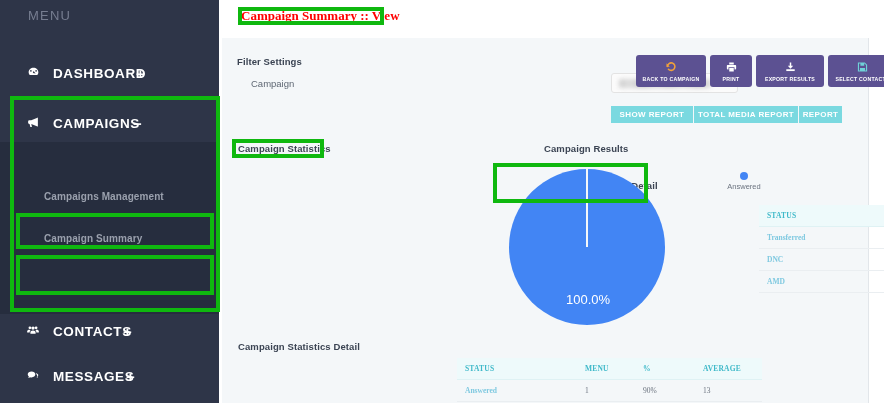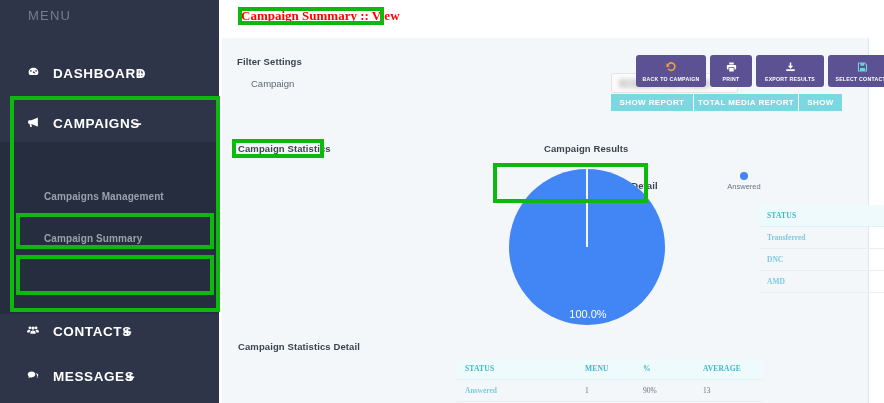--- a/index.html
+++ b/index.html
@@ -89,21 +89,21 @@
     filter: blur(2.2px); opacity: .85; border-radius: 2px;
   }
   #campaign-select .caret {
     position: absolute; right: 8px; top: 8px; width: 0; height: 0;
     border-left: 3.5px solid transparent; border-right: 3.5px solid transparent;
     border-top: 4px solid #9a9a9a;
   }
 
   
   .cyan-btn {
-    position: absolute; top: 94px; height: 17px; background: #7ad9e0;
+    position: absolute; top: 106px; height: 17px; background: #7ad9e0;
     color: #ffffff; font-size: 8px; font-weight: 700; letter-spacing: .4px;
     display: flex; align-items: center; justify-content: center;
     border: none; font-family: "Liberation Sans", sans-serif;
   }
   .cyan-sep { position: absolute; top: 106px; width: 1px; height: 17px; background: #f4f7f9; }
 
   
   .purple-btn {
     position: absolute; top: 55px; height: 32px; background: #5c5192;
     border-radius: 3px; color: #ffffff;
@@ -117,22 +117,22 @@
   
   #pie {
     position: absolute; left: 290px; top: 169px; width: 156px; height: 156px;
     border-radius: 50%; background: #4285f4;
   }
   #pie-slit {
     position: absolute; left: 367px; top: 169px; width: 1.5px; height: 78px;
     background: #f4f7f9;
   }
   #pie-pct {
-    position: absolute; left: 336px; top: 308px; width: 66px; text-align: center;
-    font-size: 11px; color: #ffffff; font-weight: 400;
+    position: absolute; left: 336px; top: 292px; width: 66px; text-align: center;
+    font-size: 13px; color: #ffffff; font-weight: 400;
   }
   #legend-dot {
     position: absolute; left: 521px; top: 172px; width: 8px; height: 8px;
     border-radius: 50%; background: #4285f4;
   }
   #legend-text {
     position: absolute; left: 504px; top: 182px; width: 42px; text-align: center;
     font-size: 7.5px; color: #6c7480;
   }
 
@@ -244,21 +244,21 @@
 
     <div id="campaign-select" title="">
       <div class="blurtext"></div>
       <div class="caret"></div>
     </div>
 
     <button class="cyan-btn" style="left:392px; width:82px;">SHOW REPORT</button>
     <div class="cyan-sep" style="left:474px;"></div>
     <button class="cyan-btn" style="left:475px; width:104px;">TOTAL MEDIA REPORT</button>
     <div class="cyan-sep" style="left:579px;"></div>
-    <button class="cyan-btn" style="left:580px; width:43px;">SHOW</button>
+    <button class="cyan-btn" style="left:580px; width:43px;">REPORT</button>
 
     <div class="purple-btn" style="left:417px; width:70px;">
       <span class="picon" style="color:#f0a13a;">
         <svg width="14" height="12" viewBox="0 0 16 16">
             <path fill="none" stroke="#f0a13a" stroke-width="2.1" stroke-linecap="round" d="M3.2 7.2A5 5 0 1 1 4.6 11"></path>
             <path fill="#f0a13a" d="M2 3v4.6h4.4z"></path>
           </svg>
       </span>
       <span class="plabel">BACK TO CAMPAIGN</span>
     </div>

